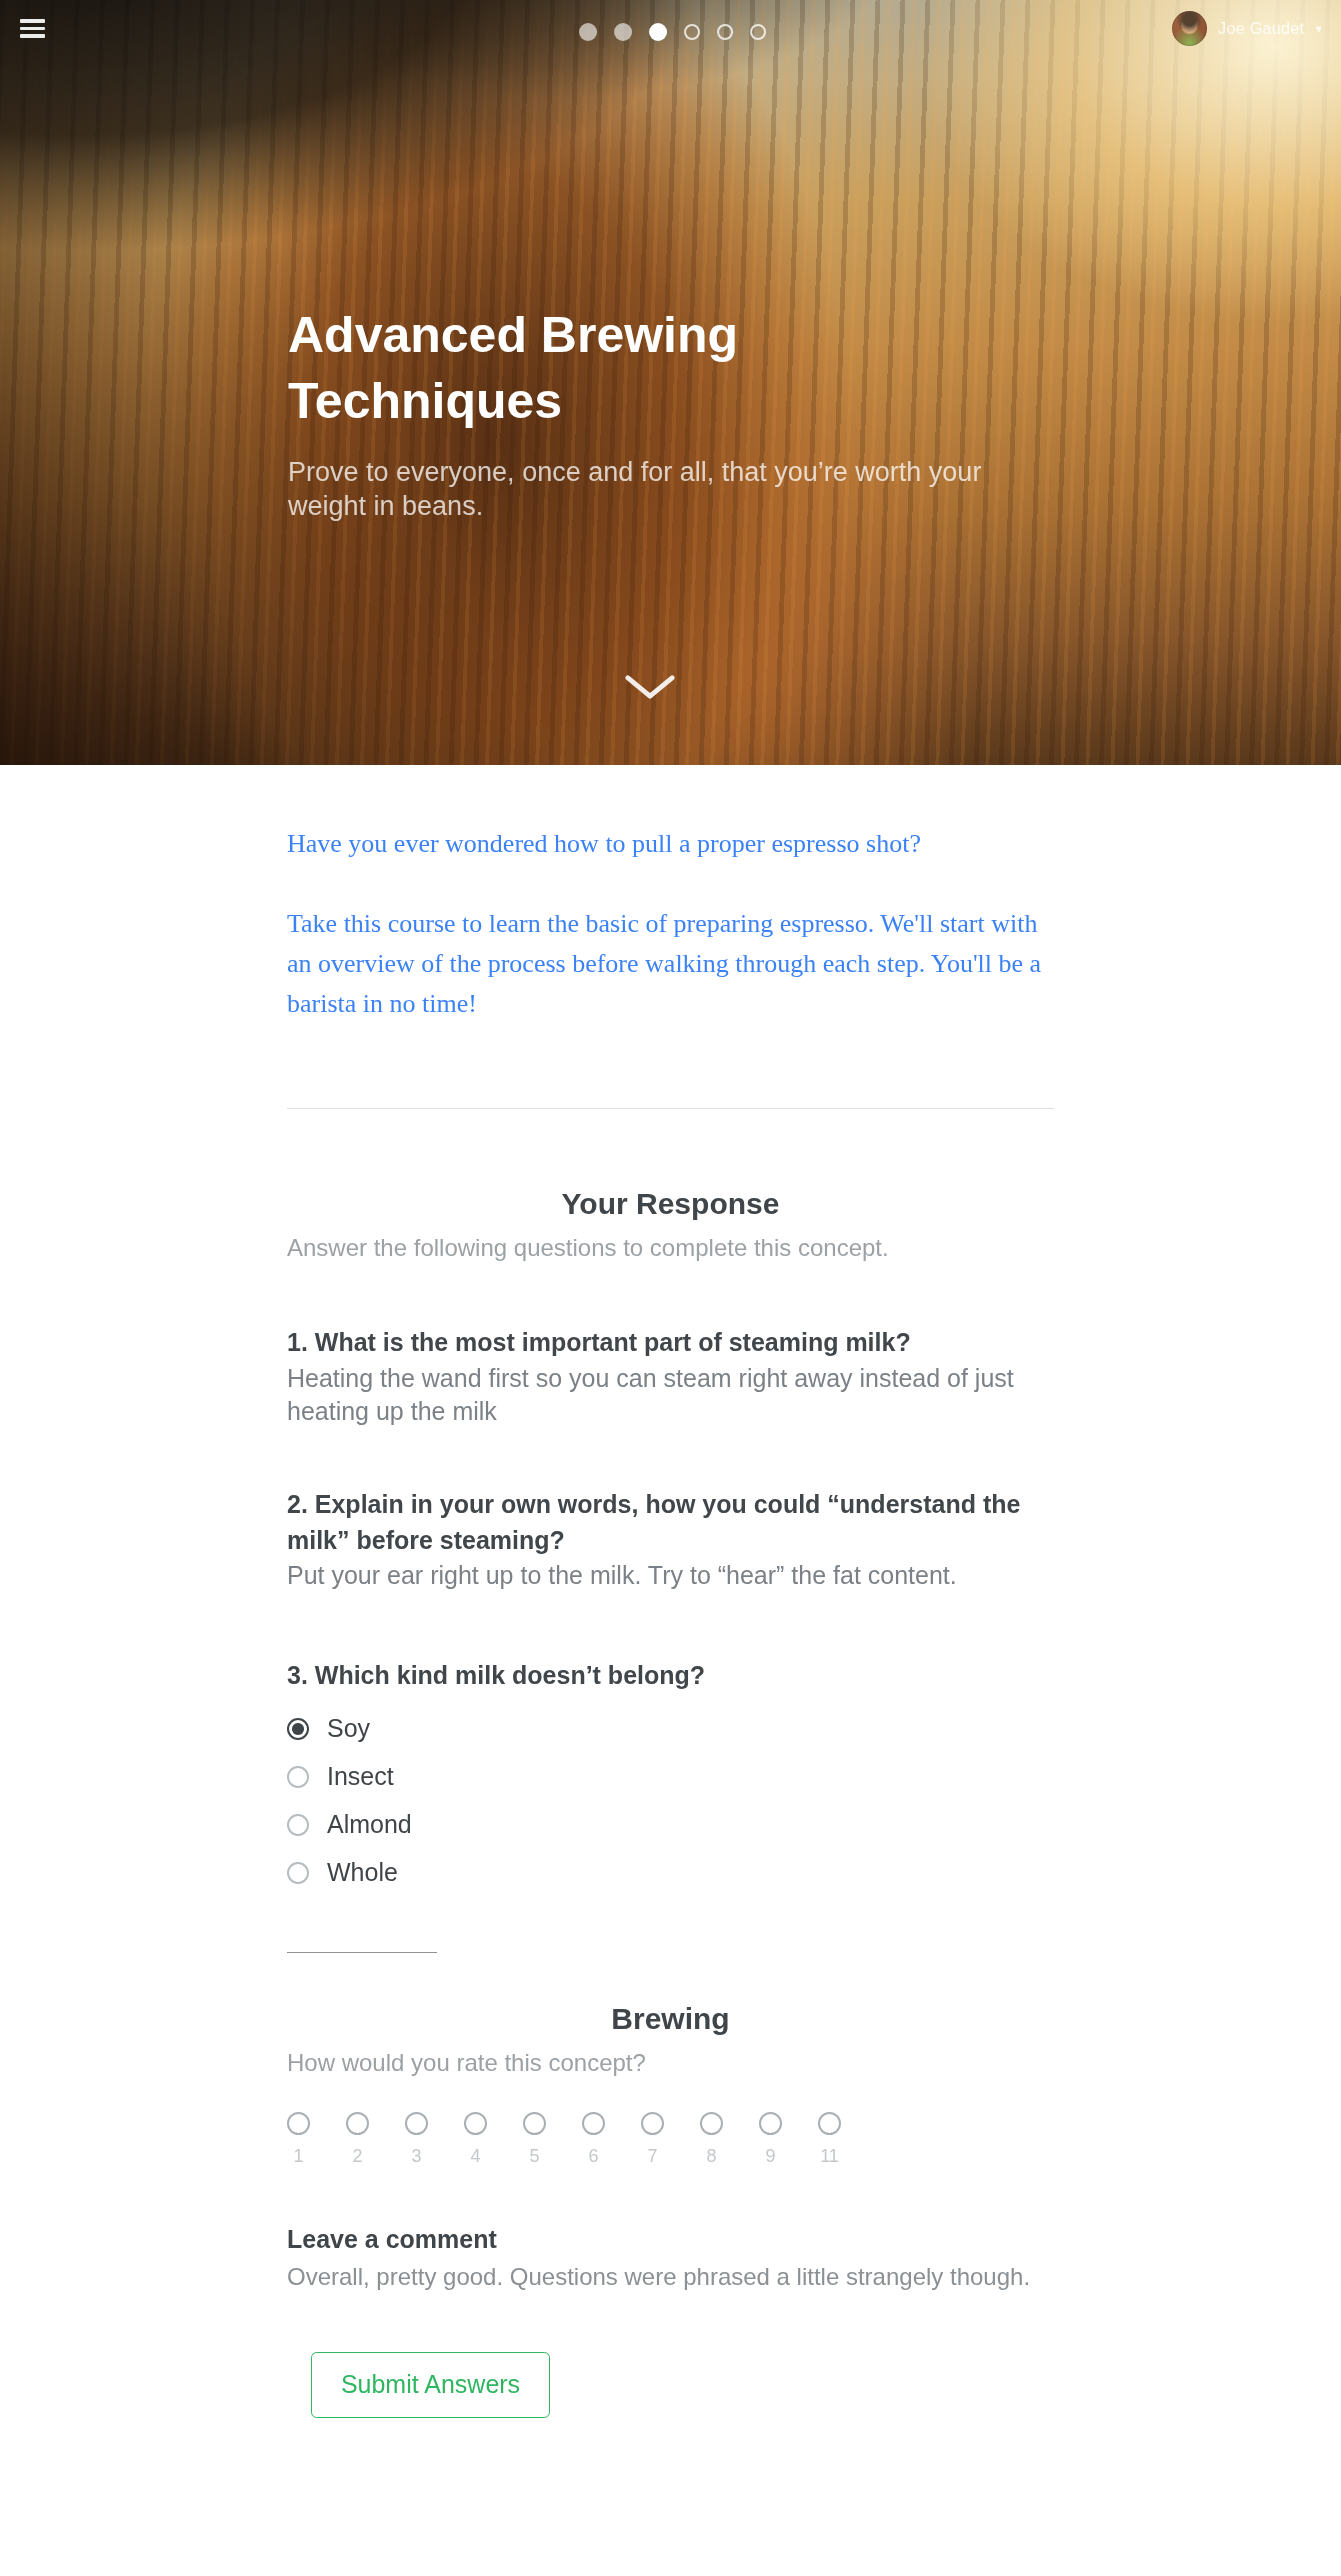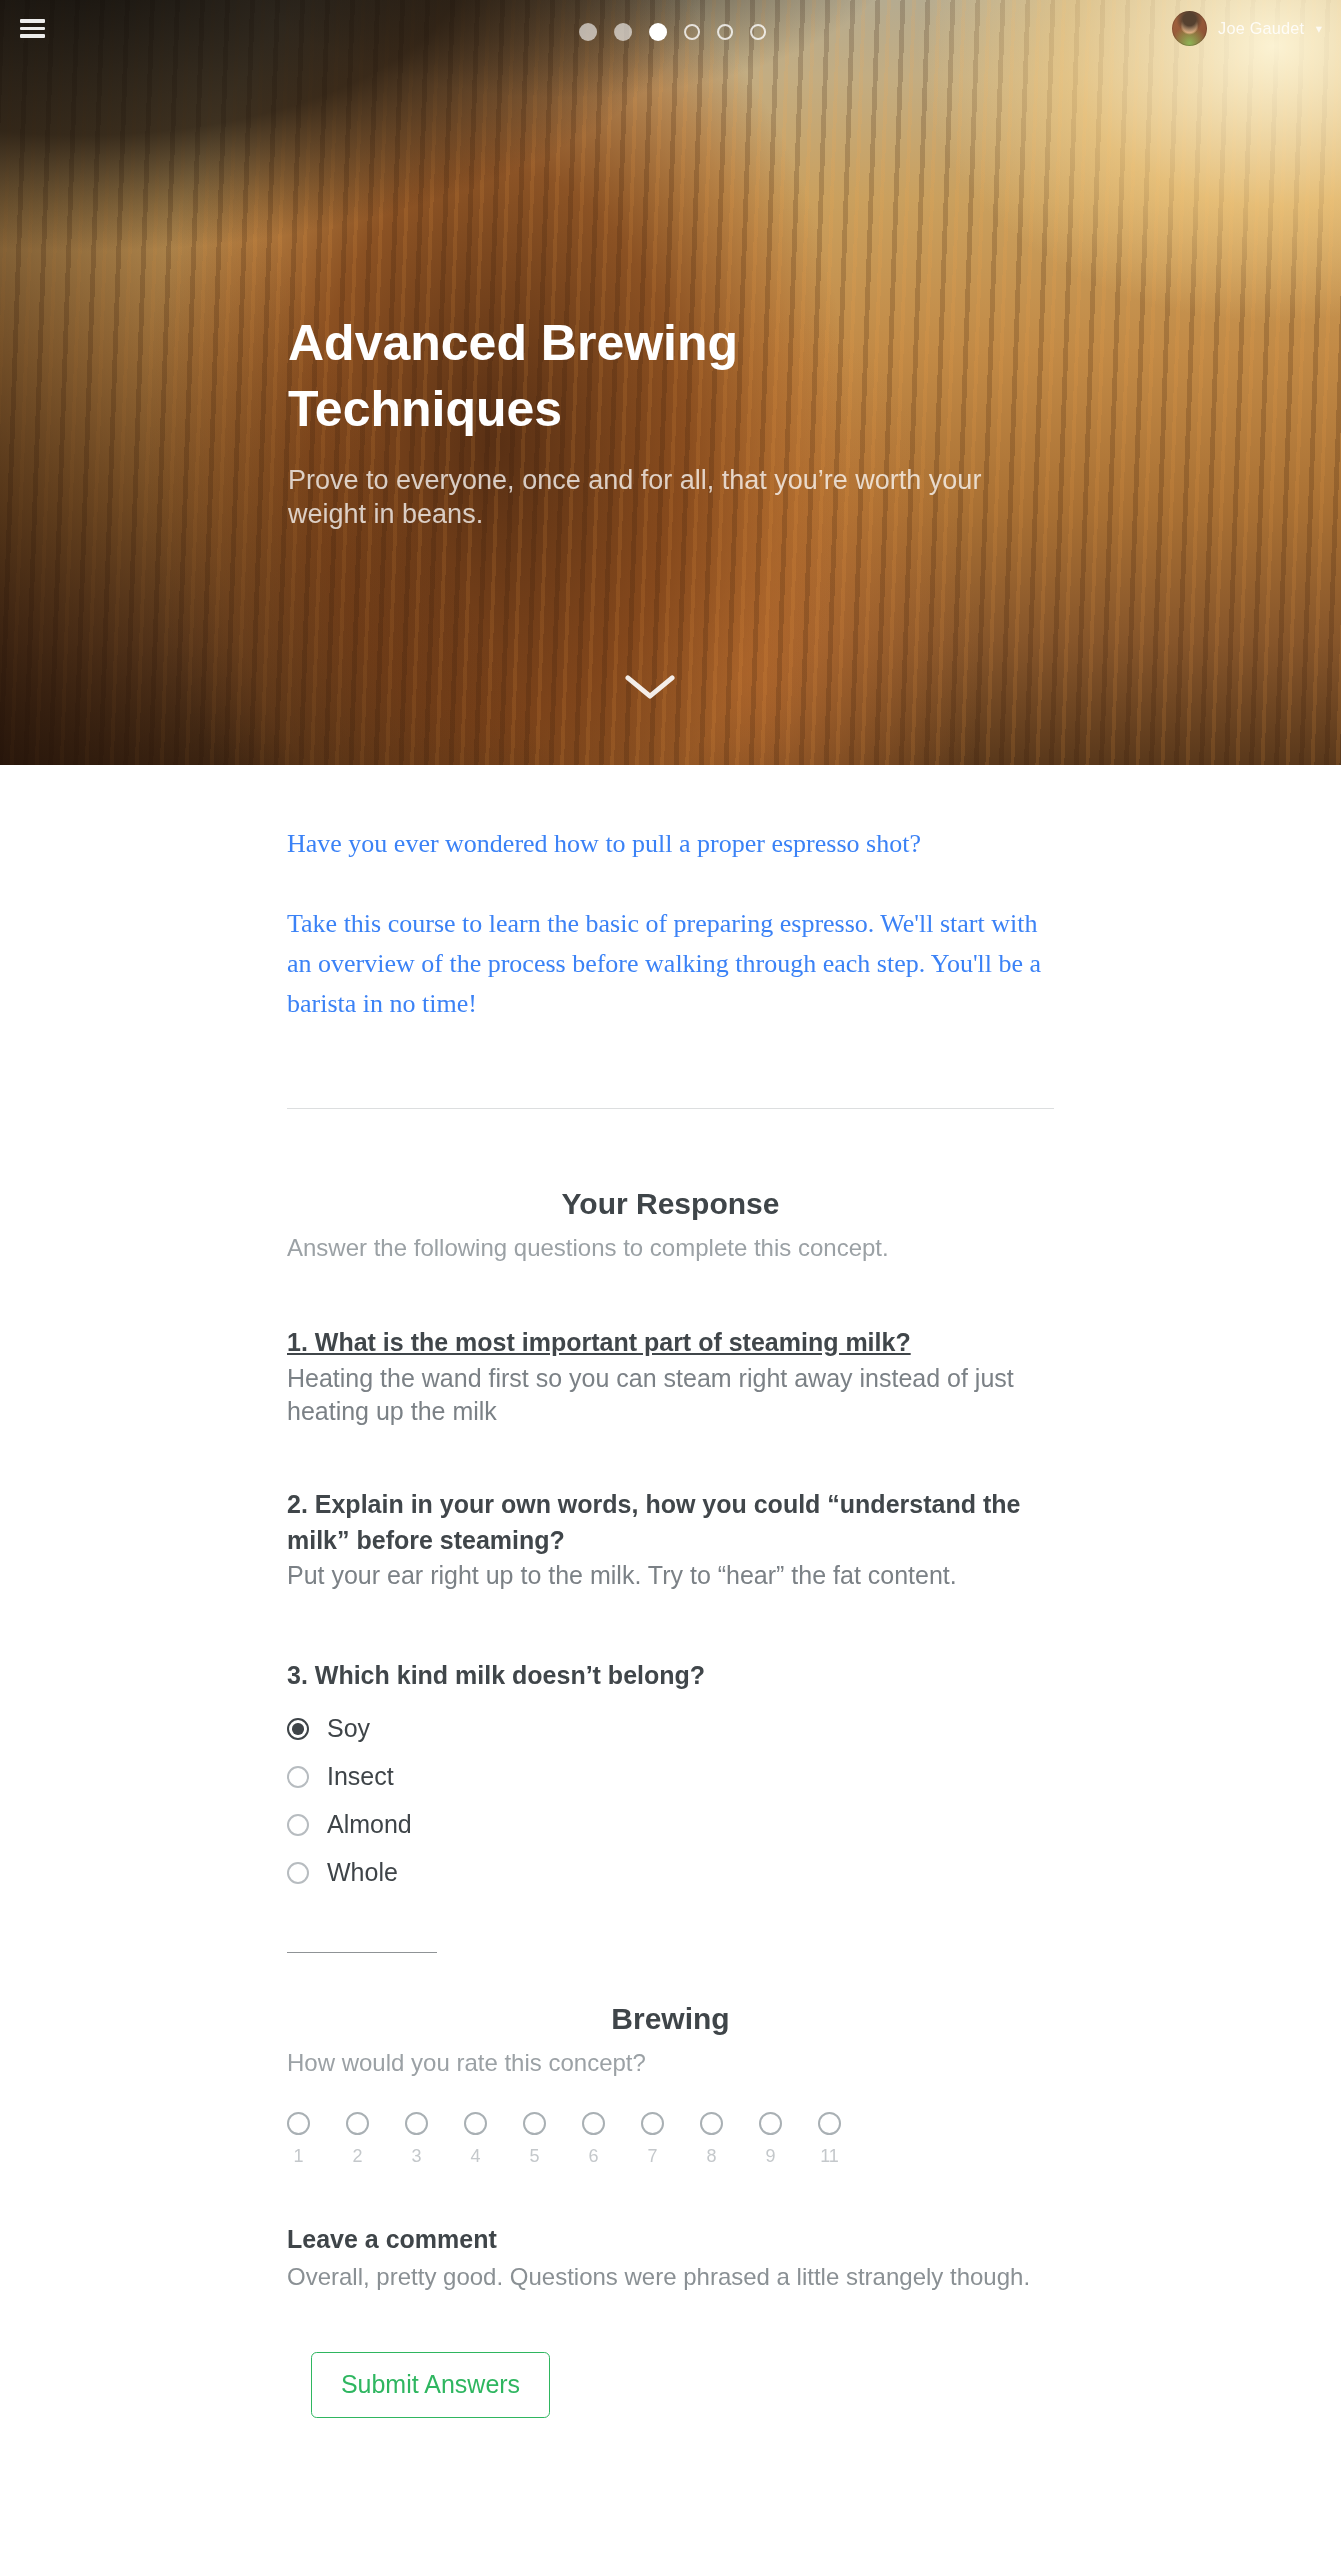--- a/index.html
+++ b/index.html
@@ -44,36 +44,36 @@
     background:
       radial-gradient(circle at 50% 24%, #554130 0%, #554130 20%, rgba(85,65,48,0) 42%),
       radial-gradient(circle at 50% 42%, #ecc9a0 0%, #e0b184 26%, rgba(224,177,132,0) 34%),
       radial-gradient(circle at 50% 92%, #8db355 0%, rgba(141,179,85,0) 48%),
       linear-gradient(135deg, #a2643f 0%, #8a4f33 100%);
     box-shadow: inset 0 0 0 1px rgba(0,0,0,0.15);
   }
   .username { font-size:16.3px; font-weight:500; color:rgba(255,255,255,0.85); letter-spacing:0.2px; }
   .caret { font-size:12.4px; color:rgba(255,255,255,0.8); }
 
-  .hero-text { position:absolute; left:288px; top:310px; width:746px; }
+  .hero-text { position:absolute; left:288px; top:302px; width:746px; }
   .hero-title { margin:0; max-width:593px; font-size:50px; line-height:66px; font-weight:700; color:#ffffff; letter-spacing:0; }
   .hero-sub { margin:21px 0 0; max-width:703px; font-size:27px; line-height:34px; font-weight:400; color:rgba(255,255,255,0.75); }
   .scroll-chevron { position:absolute; left:625px; top:675px; cursor:pointer; }
 
   
   main { width:767px; margin:0 auto; padding:59px 0 148px; }
   .serif { margin:0; font-family:"Liberation Serif", serif; font-size:26px; line-height:40px; color:#3b82f6; }
   .serif + .serif { margin-top:40px; }
   .divider-full { border:none; border-top:1px solid #dcdedf; margin:84px 0 0; }
 
   .section-heading { margin:74px 0 0; font-size:30px; line-height:42px; font-weight:700; color:#3f4549;text-align:center; }
   .section-sub { margin:5.7px 0 0; font-size:24px; line-height:33px; color:#9ba1a5; }
 
   .q-prompt { margin:0; font-size:25px; line-height:36px; font-weight:700; color:#40464a; }
-  .q1 .q-prompt { margin-top:60px;text-decoration:underline; }
+  .q1 .q-prompt { margin-top:60px; }
   .q2 .q-prompt { margin-top:58px; }
   .q3 .q-prompt { margin-top:65px; }
   .answer { margin:1.9px 0 0; font-size:25px; line-height:33px; color:#7b8186; }
 
   .radio-group { margin-top:11.5px; }
   .radio-row { height:48px; display:flex; align-items:center; cursor:pointer; }
   .radio { flex:none; width:22px; height:22px; border-radius:50%; border:2.9px solid #b7bcc0; position:relative; background:#fff; }
   .radio.selected { border-color:#3e4448; }
   .radio.selected::after { content:''; position:absolute; inset:3.3px; border-radius:50%; background:#3e4448; }
   .radio-label { margin-left:18px; font-size:25px; color:#3e4448; }

